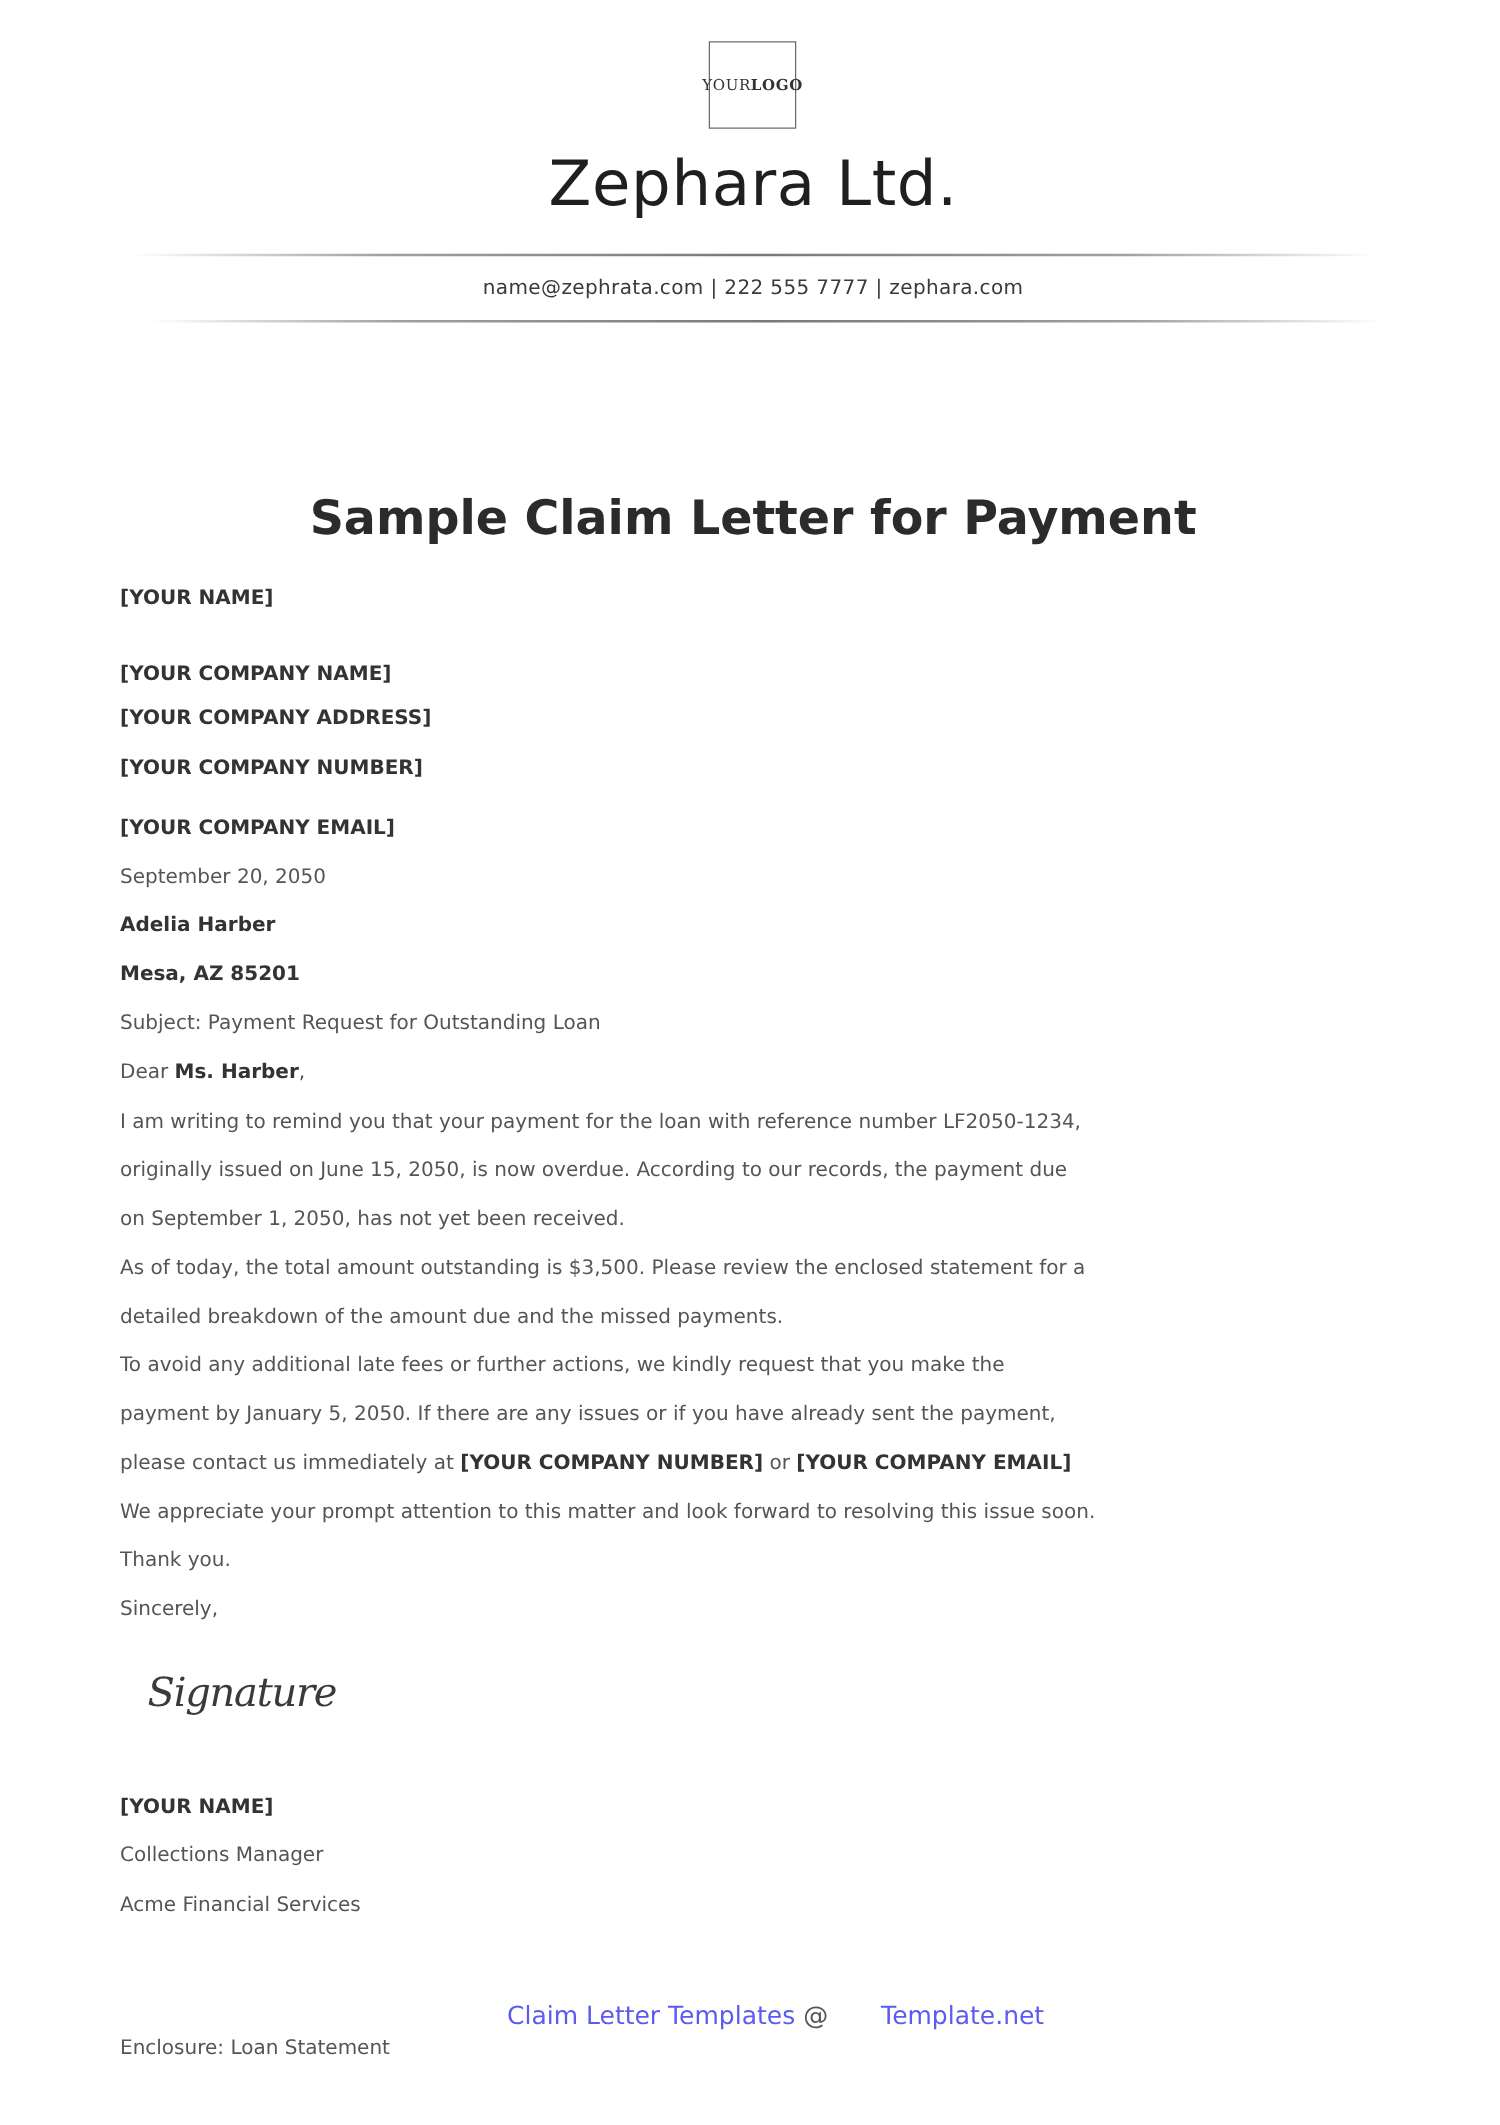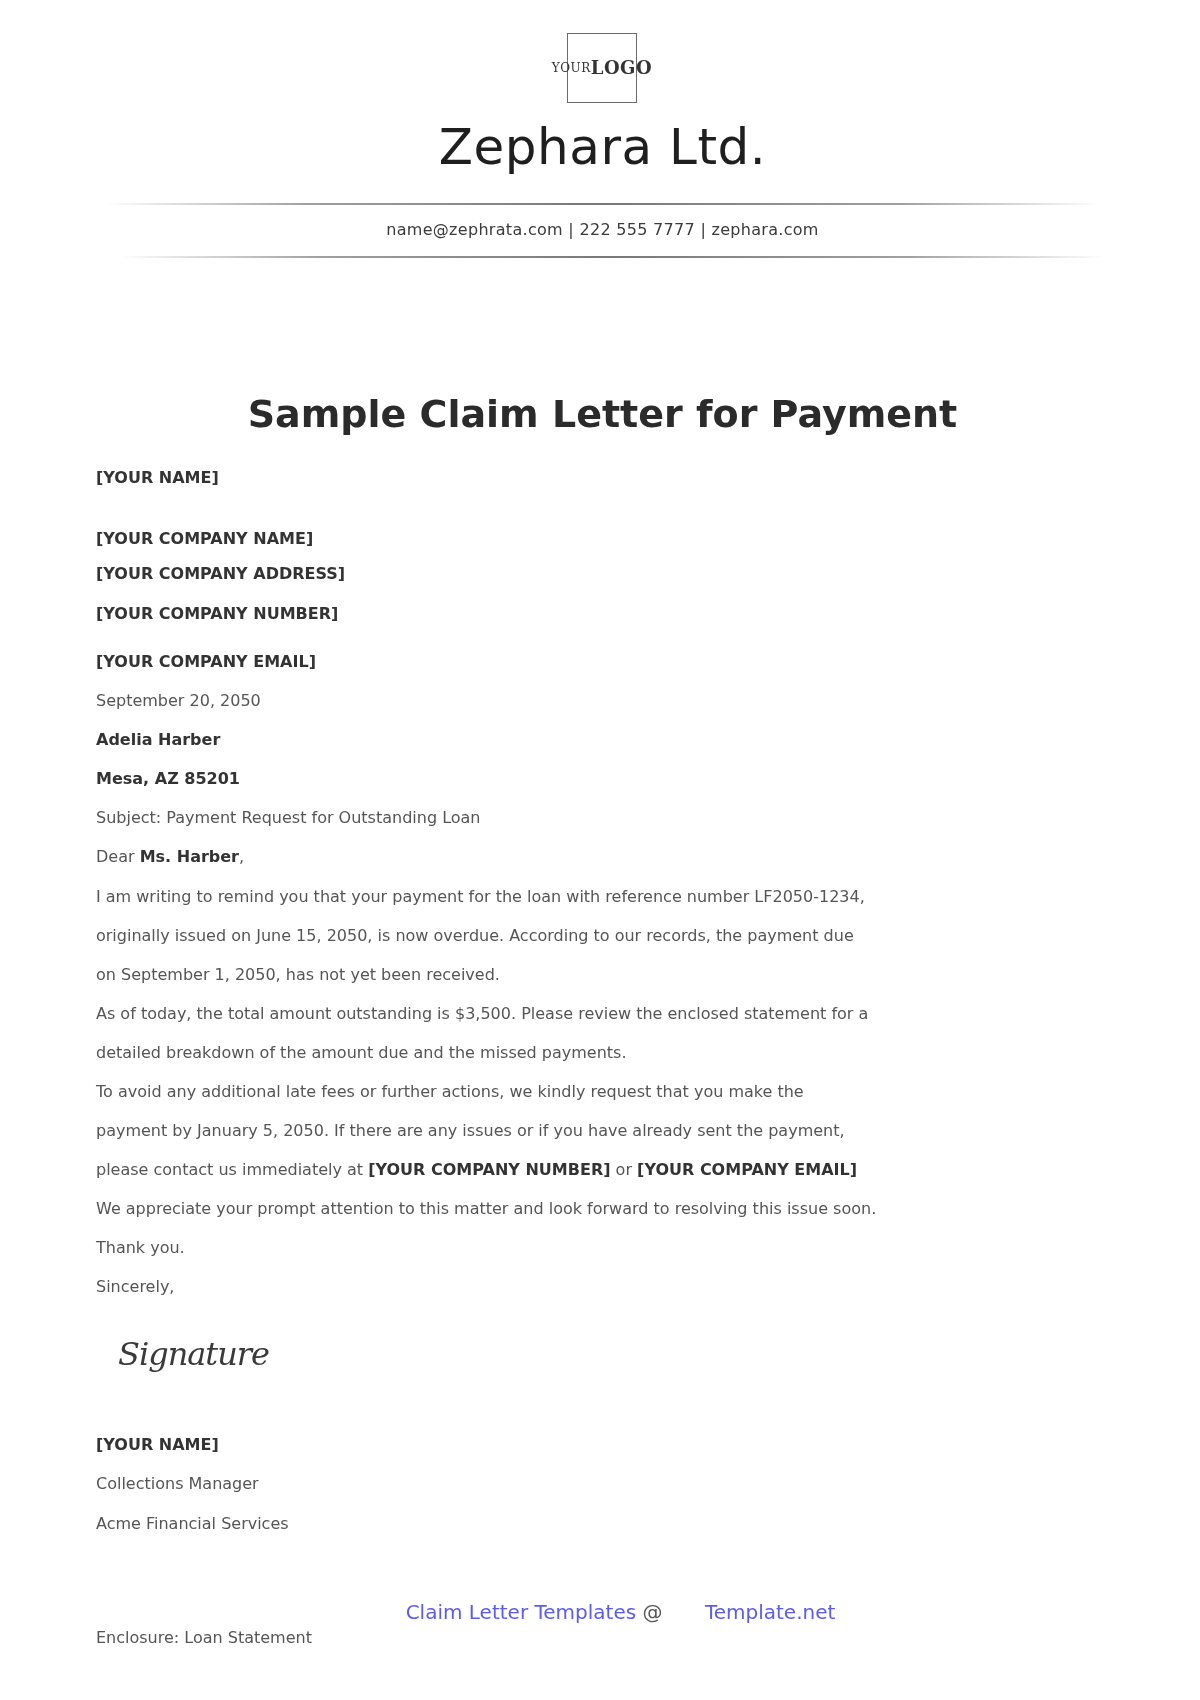--- a/index.html
+++ b/index.html
@@ -5,21 +5,21 @@
   html, body { margin: 0; padding: 0; background: #ffffff; }
   body { width: 1200px; height: 1700px; position: relative; overflow: hidden;
          font-family: "Liberation Sans", "DejaVu Sans", sans-serif; color: #555555; }
   .page { position: absolute; left: 0; top: 0; width: 1110px; height: 1700px; }
 
   .logo-box { position: absolute; left: 567px; top: 33px; width: 70px; height: 70px;
               border: 1.5px solid #6b6b6b; box-sizing: border-box;
               display: flex; flex-direction: row; align-items: center; justify-content: center;
               font-family: "DejaVu Serif", "Liberation Serif", serif; color: #333; line-height: 16px; }
   .logo-box .l1 { font-size: 12px; font-weight: normal; letter-spacing: 0.5px; }
-  .logo-box .l2 { font-size: 18px; font-weight: bold; letter-spacing: 0.5px; }
+  .logo-box .l2 { font-size: 12px; font-weight: bold; letter-spacing: 0.5px; }
 
   .company { position: absolute; left: 0; width: 1205px; top: 118px; text-align: center;
              font-family: "DejaVu Sans", "Liberation Sans", sans-serif; font-size: 50px;
              color: #1f1f1f; letter-spacing: 0.5px; }
 
   .rule { position: absolute; height: 2px;
           background: linear-gradient(to right, rgba(150,150,150,0) 0%, rgba(150,150,150,0.9) 20%, rgba(120,120,120,1) 50%, rgba(150,150,150,0.9) 80%, rgba(150,150,150,0) 100%); }
   .rule.top { left: 105px; width: 995px; top: 203px; }
   .rule.bottom { left: 120px; width: 985px; top: 256px; }
 

